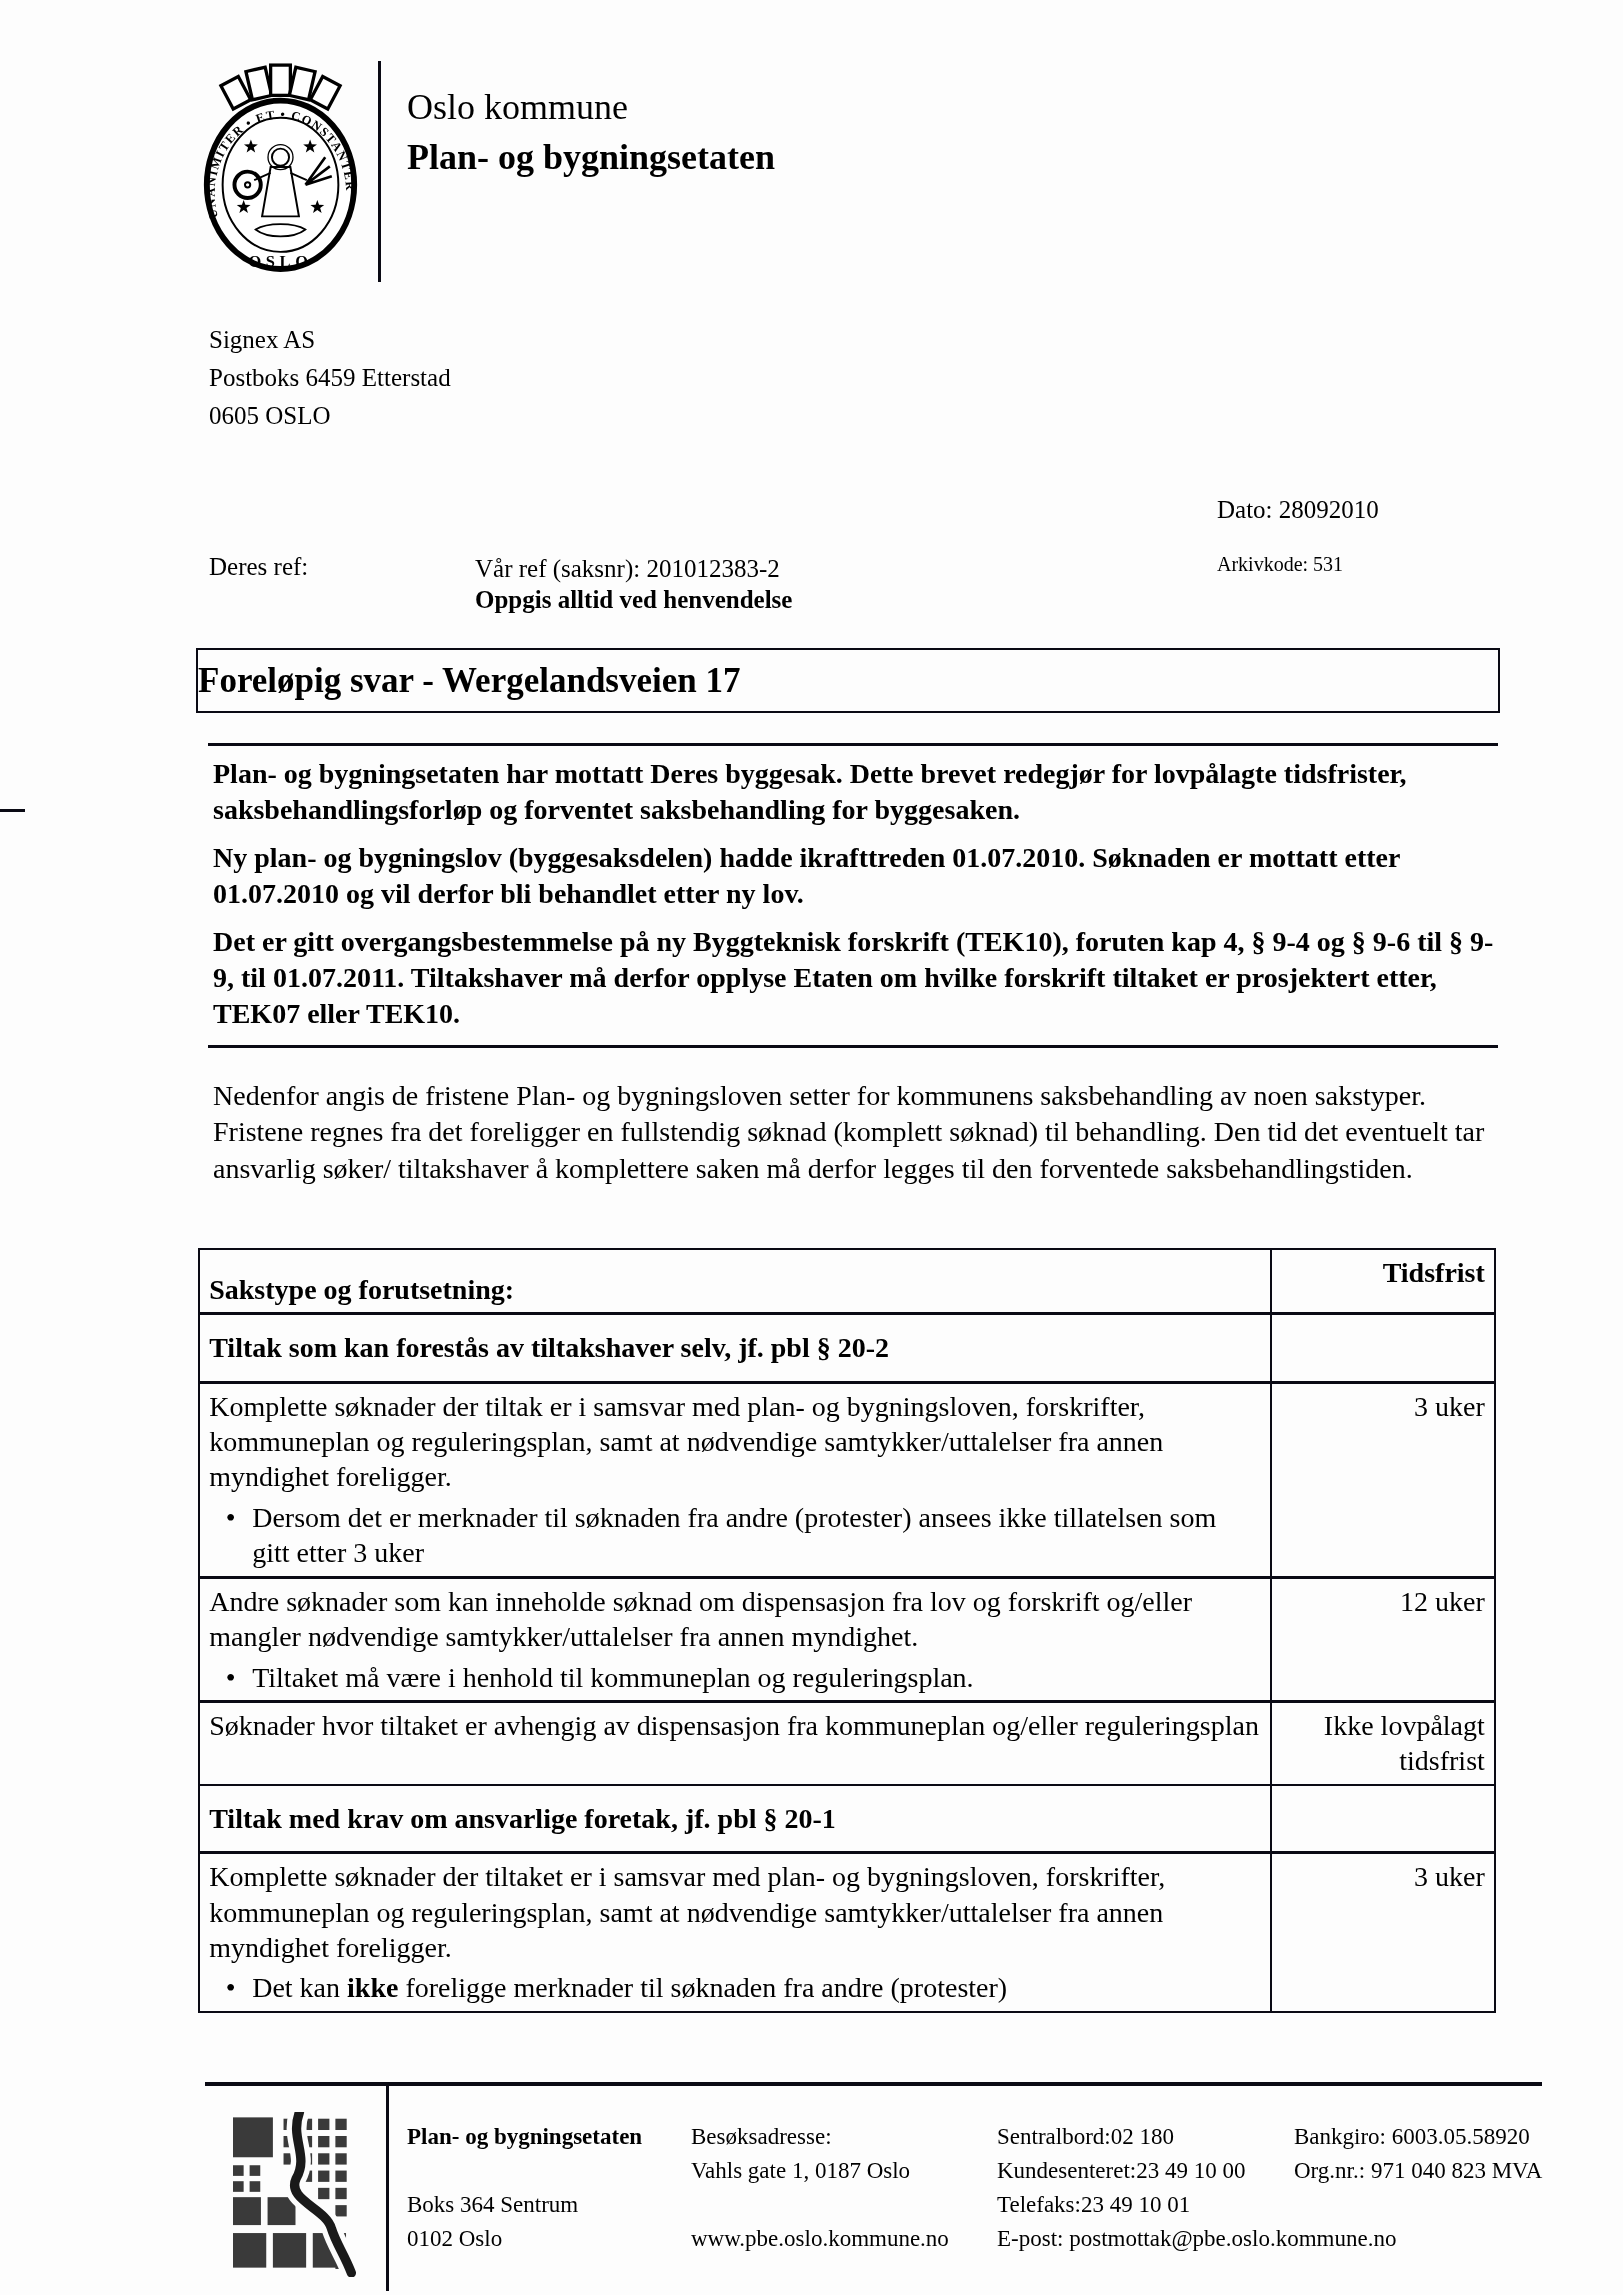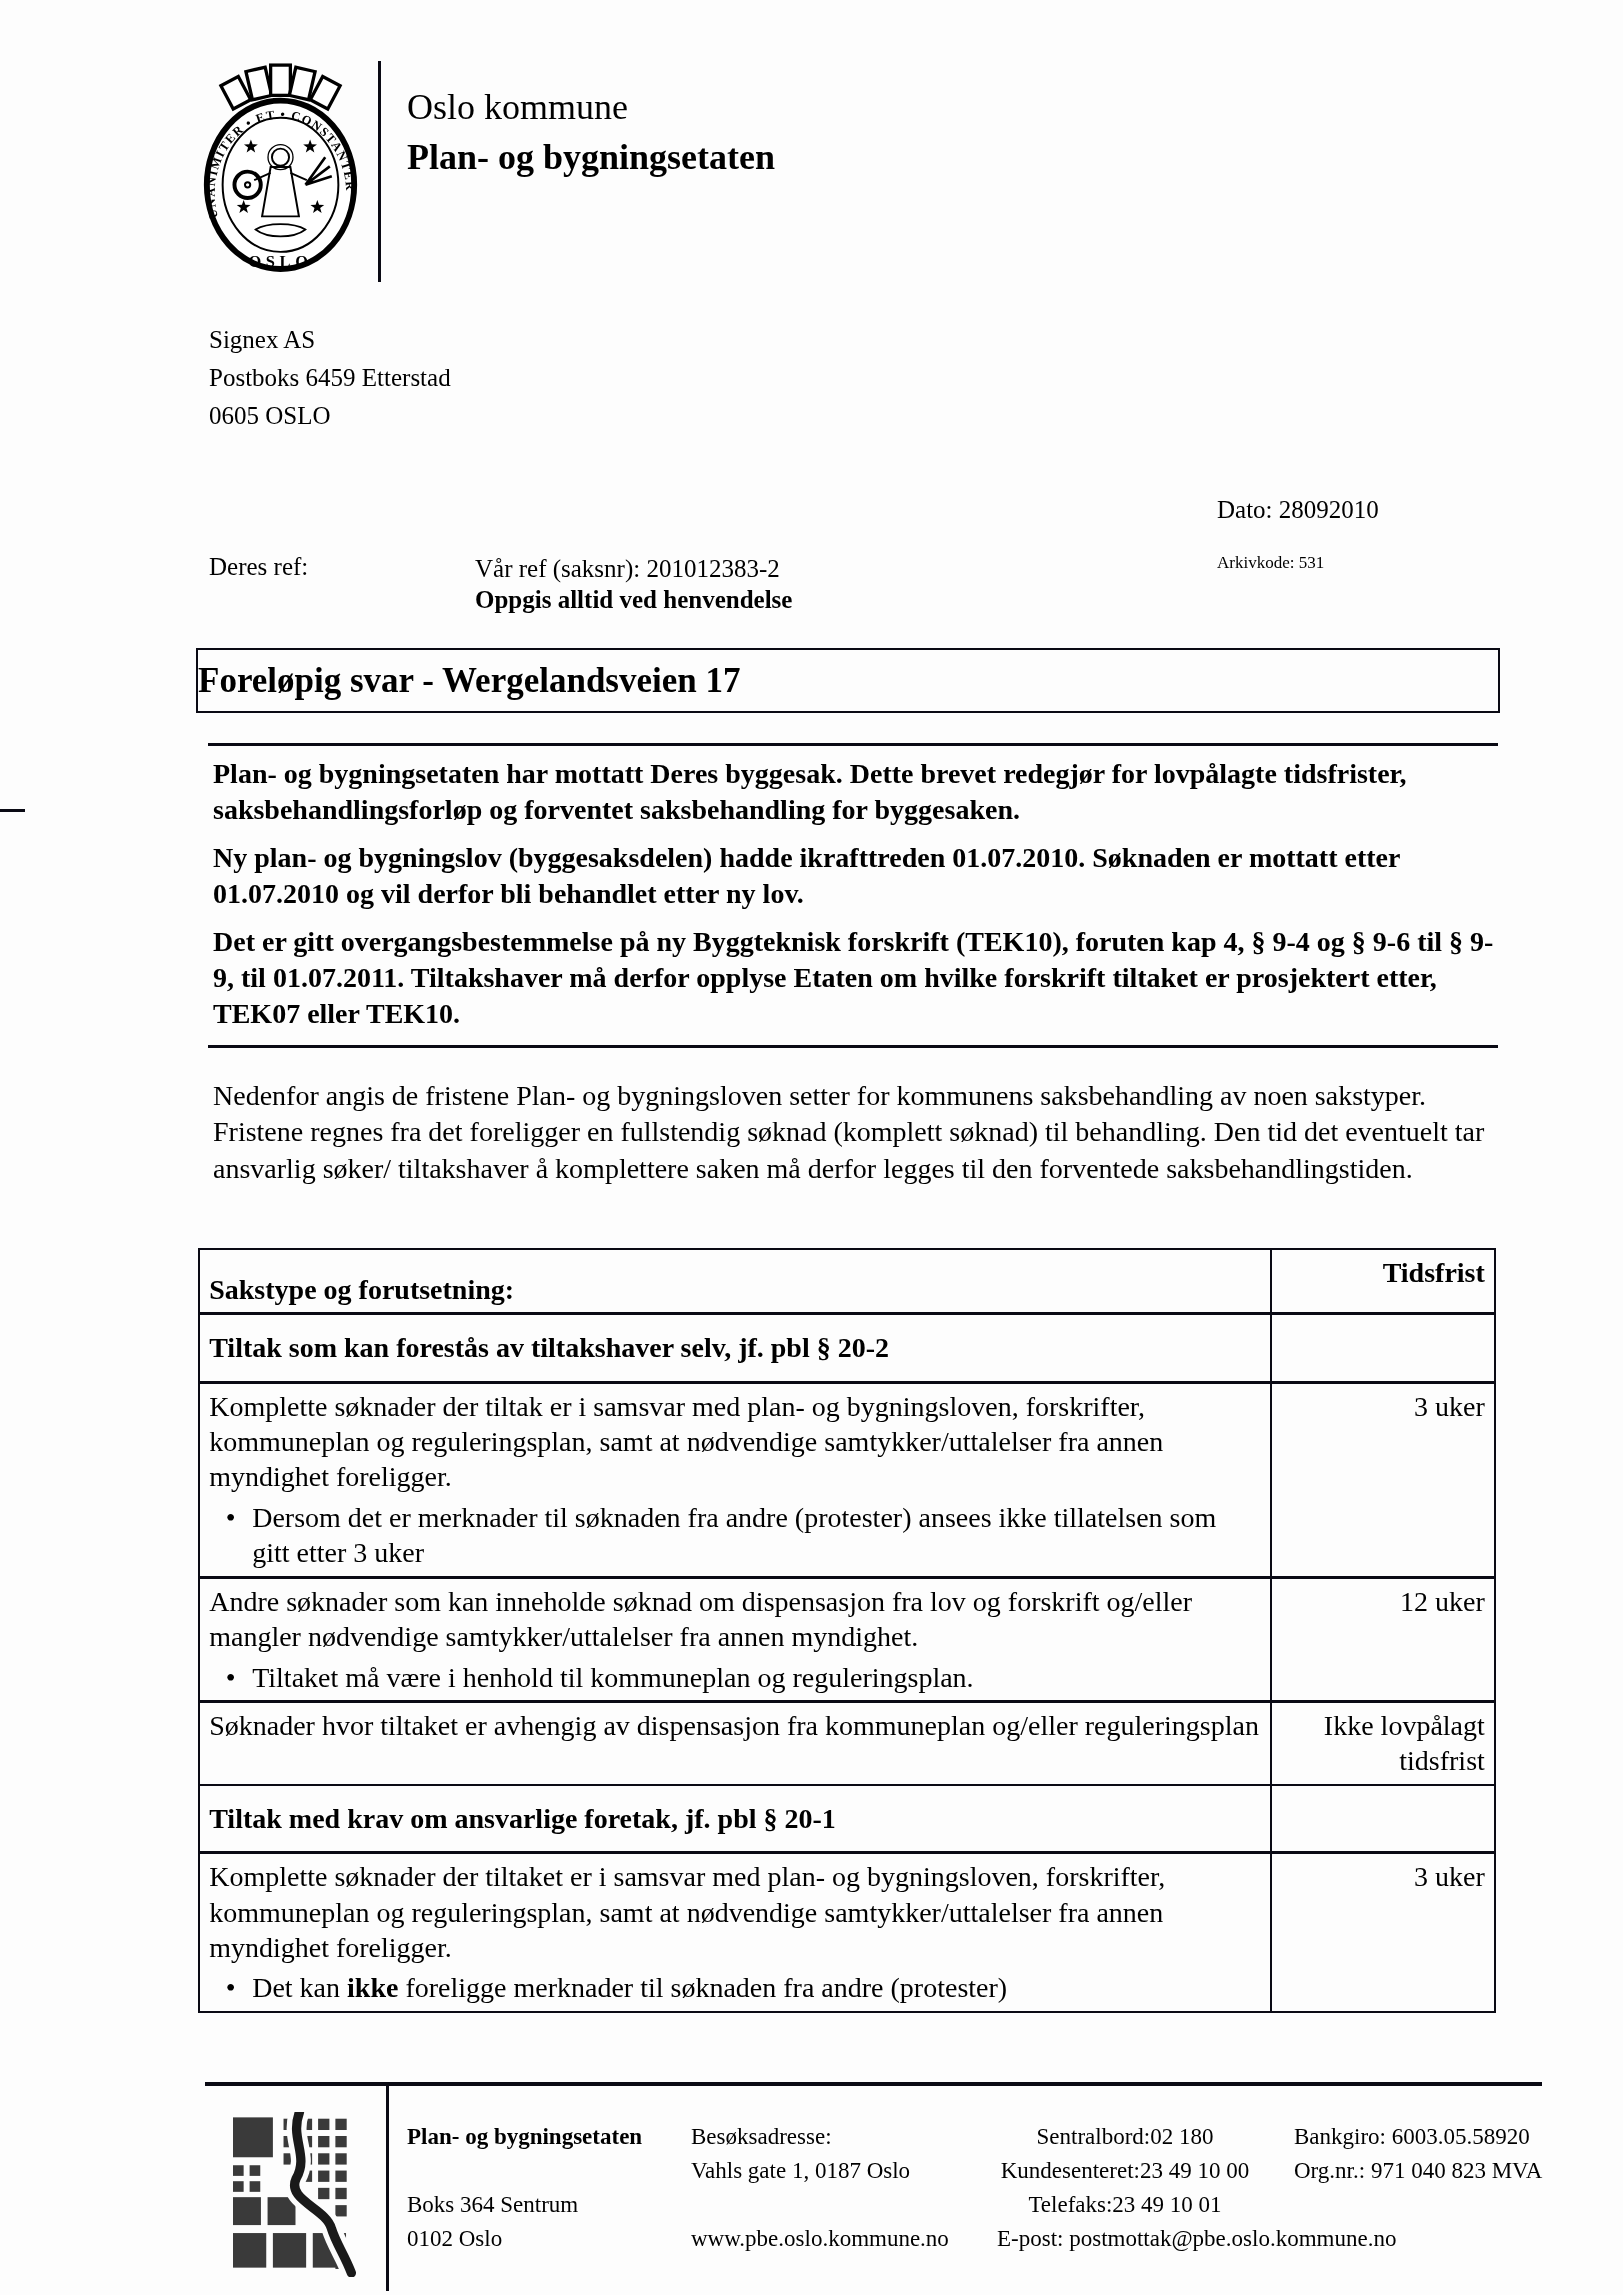--- a/index.html
+++ b/index.html
@@ -14,21 +14,21 @@
   .h-department{font-size:36px;font-weight:bold;}
 
   
   .recipient{position:absolute;left:209px;top:321px;font-size:25px;line-height:38px;}
 
   
   .ref-date{position:absolute;left:1217px;top:496px;font-size:25px;}
   .ref-deres{position:absolute;left:209px;top:553px;font-size:25px;}
   .ref-var{position:absolute;left:475px;top:553px;font-size:25px;line-height:31px;}
   .ref-var-note{font-weight:bold;}
-  .ref-ark{position:absolute;left:1217px;top:553px;font-size:17px;}
+  .ref-ark{position:absolute;left:1217px;top:553px;font-size:20px;}
 
   
   .title-box{position:absolute;left:196px;top:648px;width:1300px;height:61px;
              border:2.6px solid #0a0a14;display:flex;align-items:center;justify-content:flex-start;}
   .title-text{font-size:35px;font-weight:bold;}
 
   .rule{position:absolute;left:208px;width:1290px;height:3.3px;background:#0a0a14;}
   .rule1{top:743px;}
   .rule2{top:1045px;}
   .fold-mark{position:absolute;left:0;top:809px;width:25px;height:3.3px;background:#0a0a14;}
@@ -61,21 +61,21 @@
   
   .f-rule{position:absolute;left:205px;top:2082px;width:1337px;height:3.9px;background:#0a0a14;}
   .f-divider{position:absolute;left:386px;top:2086px;width:2.6px;height:205px;background:#0a0a14;}
   .f-logo{position:absolute;left:233px;top:2112px;width:123px;height:165px;}
   .f-col{position:absolute;top:2120px;font-size:23px;}
   .f-col .frow{height:34px;line-height:34px;white-space:nowrap;}
   .f-col1{left:407px;width:275px;}
   .f-col1 .frow:first-child{font-weight:bold;}
   .f-col2{left:691px;width:288px;}
   .f-col3{left:997px;width:256px;}
-  .f-col3 .frow.pair{display:flex;justify-content:center;}
+  .f-col3 .frow.pair{display:flex;justify-content:flex-start;}
   .f-col4{left:1294px;width:321px;}
 </style>
 </head>
 <body>
 
 <div class="page">
 
   <svg class="seal" viewBox="0 0 260 335" xmlns="http://www.w3.org/2000/svg">
     <g stroke="#000" fill="#fff" stroke-width="5">
       <rect x="47" y="30" width="30" height="40" transform="rotate(-28 62 50)"></rect>

